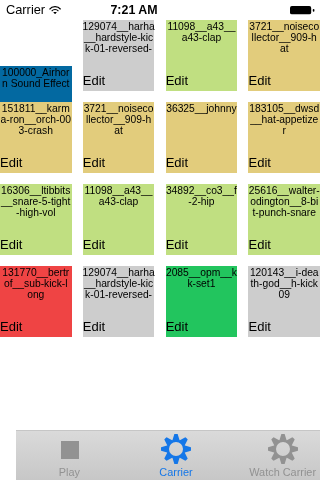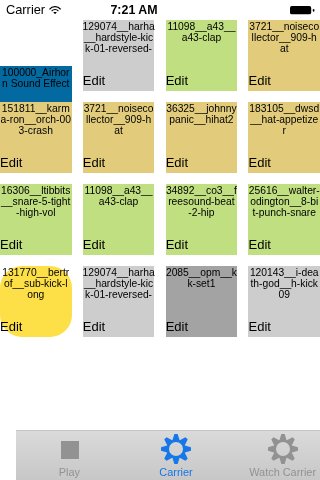--- a/index.html
+++ b/index.html
@@ -105,21 +105,20 @@
         <div class="cell-title">
           <div>3721__noiseco</div>
           <div>llector__909-h</div>
           <div>at</div>
         </div>
         <div class="cell-edit">Edit</div>
       </div>
       <div class="cell" title="36325__johnnypanic__hihat2" style="background: rgb(226, 204, 124);">
         <div class="cell-title">
           <div>36325__johnny</div>
-          <div>panic__hihat2</div>
         </div>
         <div class="cell-edit">Edit</div>
       </div>
       <div class="cell" title="183105__dwsd__hat-appetizer" style="background: rgb(226, 204, 124);">
         <div class="cell-title">
           <div>183105__dwsd</div>
           <div>__hat-appetize</div>
           <div>r</div>
         </div>
         <div class="cell-edit">Edit</div>
@@ -137,52 +136,51 @@
       <div class="cell" title="11098__a43__a43-clap" style="background: rgb(192, 223, 129);">
         <div class="cell-title">
           <div>11098__a43__</div>
           <div>a43-clap</div>
         </div>
         <div class="cell-edit">Edit</div>
       </div>
       <div class="cell" title="34892__co3__freesound-beat-2-hip" style="background: rgb(192, 223, 129);">
         <div class="cell-title">
           <div>34892__co3__f</div>
-          <div>reesound-beat</div>
           <div>-2-hip</div>
         </div>
         <div class="cell-edit">Edit</div>
       </div>
       <div class="cell" title="25616__walter-odington__8-bit-punch-snare" style="background: rgb(192, 223, 129);">
         <div class="cell-title">
           <div>25616__walter-</div>
           <div>odington__8-bi</div>
           <div>t-punch-snare</div>
         </div>
         <div class="cell-edit">Edit</div>
       </div>
     </div>
     <div class="row">
-      <div class="cell" title="131770__bertrof__sub-kick-long" style="background: #fde047; border-radius: 22px;">
+      <div class="cell" title="131770__bertrof__sub-kick-long" style="background: #ef4444;">
         <div class="cell-title">
           <div>131770__bertr</div>
           <div>of__sub-kick-l</div>
           <div>ong</div>
         </div>
         <div class="cell-edit">Edit</div>
       </div>
       <div class="cell" title="129074__harha__hardstyle-kick-01-reversed-" style="background: rgb(205, 205, 205);">
         <div class="cell-title">
           <div>129074__harha</div>
           <div>__hardstyle-kic</div>
           <div>k-01-reversed-</div>
         </div>
         <div class="cell-edit">Edit</div>
       </div>
-      <div class="cell" title="2085__opm__kk-set1" style="background: #a3a3a3;">
+      <div class="cell" title="2085__opm__kk-set1" style="background: #22c55e;">
         <div class="cell-title">
           <div>2085__opm__k</div>
           <div>k-set1</div>
         </div>
         <div class="cell-edit">Edit</div>
       </div>
       <div class="cell" title="120143__i-death-god__h-kick09" style="background: rgb(205, 205, 205);">
         <div class="cell-title">
           <div>120143__i-dea</div>
           <div>th-god__h-kick</div>

